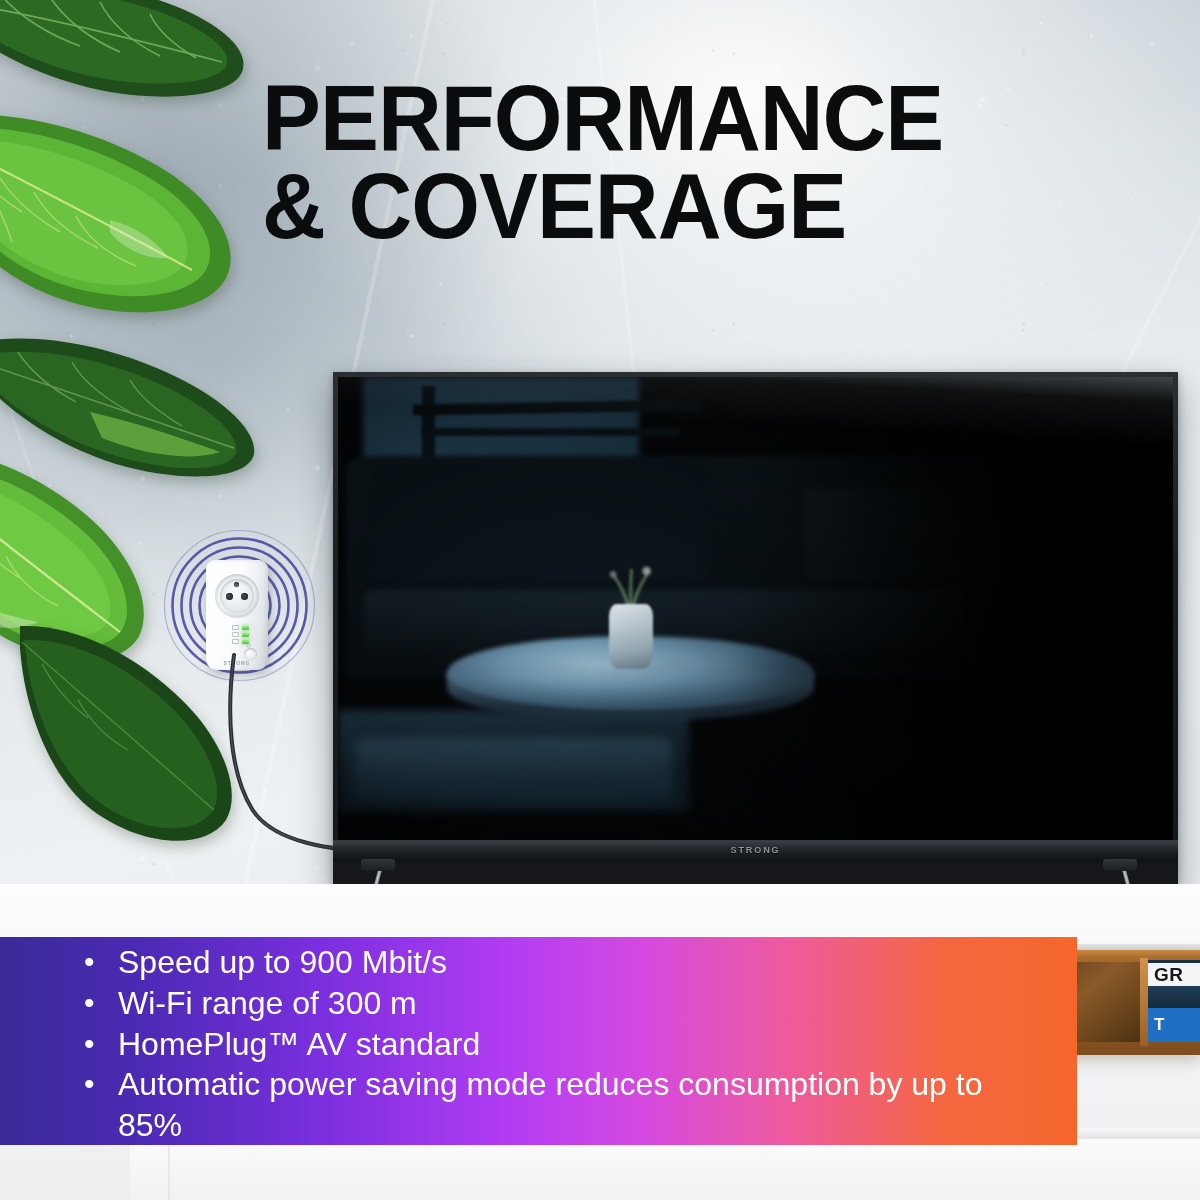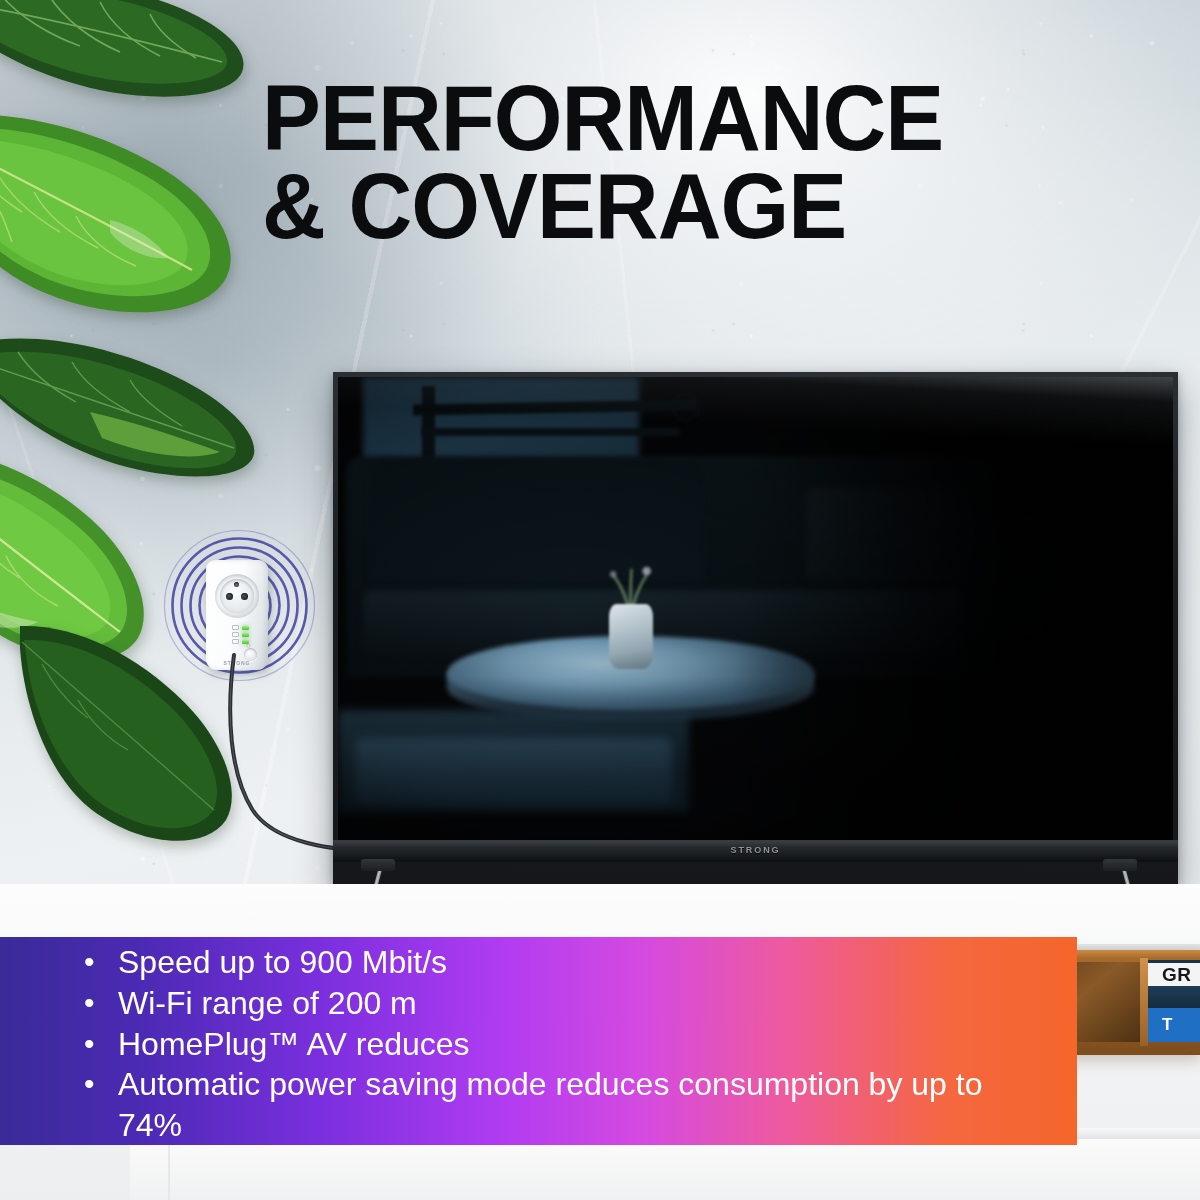--- a/index.html
+++ b/index.html
@@ -206,21 +206,21 @@
     position:absolute; left:1060px; top:962px; width:80px; height:80px;
     background:linear-gradient(140deg,#6b451f 0%,#8a5a28 35%,#4d3112 100%);
   }
   .console-divider {
     position:absolute; left:1140px; top:958px; width:8px; height:88px;
     background:linear-gradient(180deg,#d0924b,#9a6128);
   }
   .book {
     position:absolute; left:1148px; width:52px;
     font-size:19px; font-weight:700; letter-spacing:.5px;
-    display:flex; align-items:center; padding-left:14px;
+    display:flex; align-items:center; padding-left:6px;
   }
   .book.b1 { top:960px; height:26px; background:#f3f4f3; color:#15191d; border-top:3px solid #18324a; }
   .book.b2 { top:986px; height:22px; background:linear-gradient(180deg,#1f3d57,#162b3e); color:#cfe0ec; font-size:11px; }
   .book.b3 { top:1008px; height:34px; background:#1f6fc4; color:#ffffff; font-size:17px; }
   .console-top {
     position:absolute; left:1052px; top:944px; width:148px; height:9px;
     background:linear-gradient(180deg,#e4e6e7,#cdd0d2);
   }
   .baseboard {
     position:absolute; left:0; top:1128px; width:1200px; height:10px;
@@ -526,25 +526,25 @@
   </div>
 
   <div class="banner"></div>
   <div class="bullets">
     <div class="bullet-row">
       <span class="bullet-dot">•</span>
       <span class="bullet-text">Speed up to 900 Mbit/s</span>
     </div>
     <div class="bullet-row">
       <span class="bullet-dot">•</span>
-      <span class="bullet-text">Wi-Fi range of 200 m</span>
+      <span class="bullet-text">Wi-Fi range of 300 m</span>
     </div>
     <div class="bullet-row">
       <span class="bullet-dot">•</span>
-      <span class="bullet-text">HomePlug™ AV reduces</span>
+      <span class="bullet-text">HomePlug™ AV standard</span>
     </div>
     <div class="bullet-row">
       <span class="bullet-dot">•</span>
-      <span class="bullet-text">Automatic power saving mode reduces consumption by up to 74%</span>
+      <span class="bullet-text">Automatic power saving mode reduces consumption by up to 85%</span>
     </div>
   </div>
 
 </div>
 
 </body></html>

